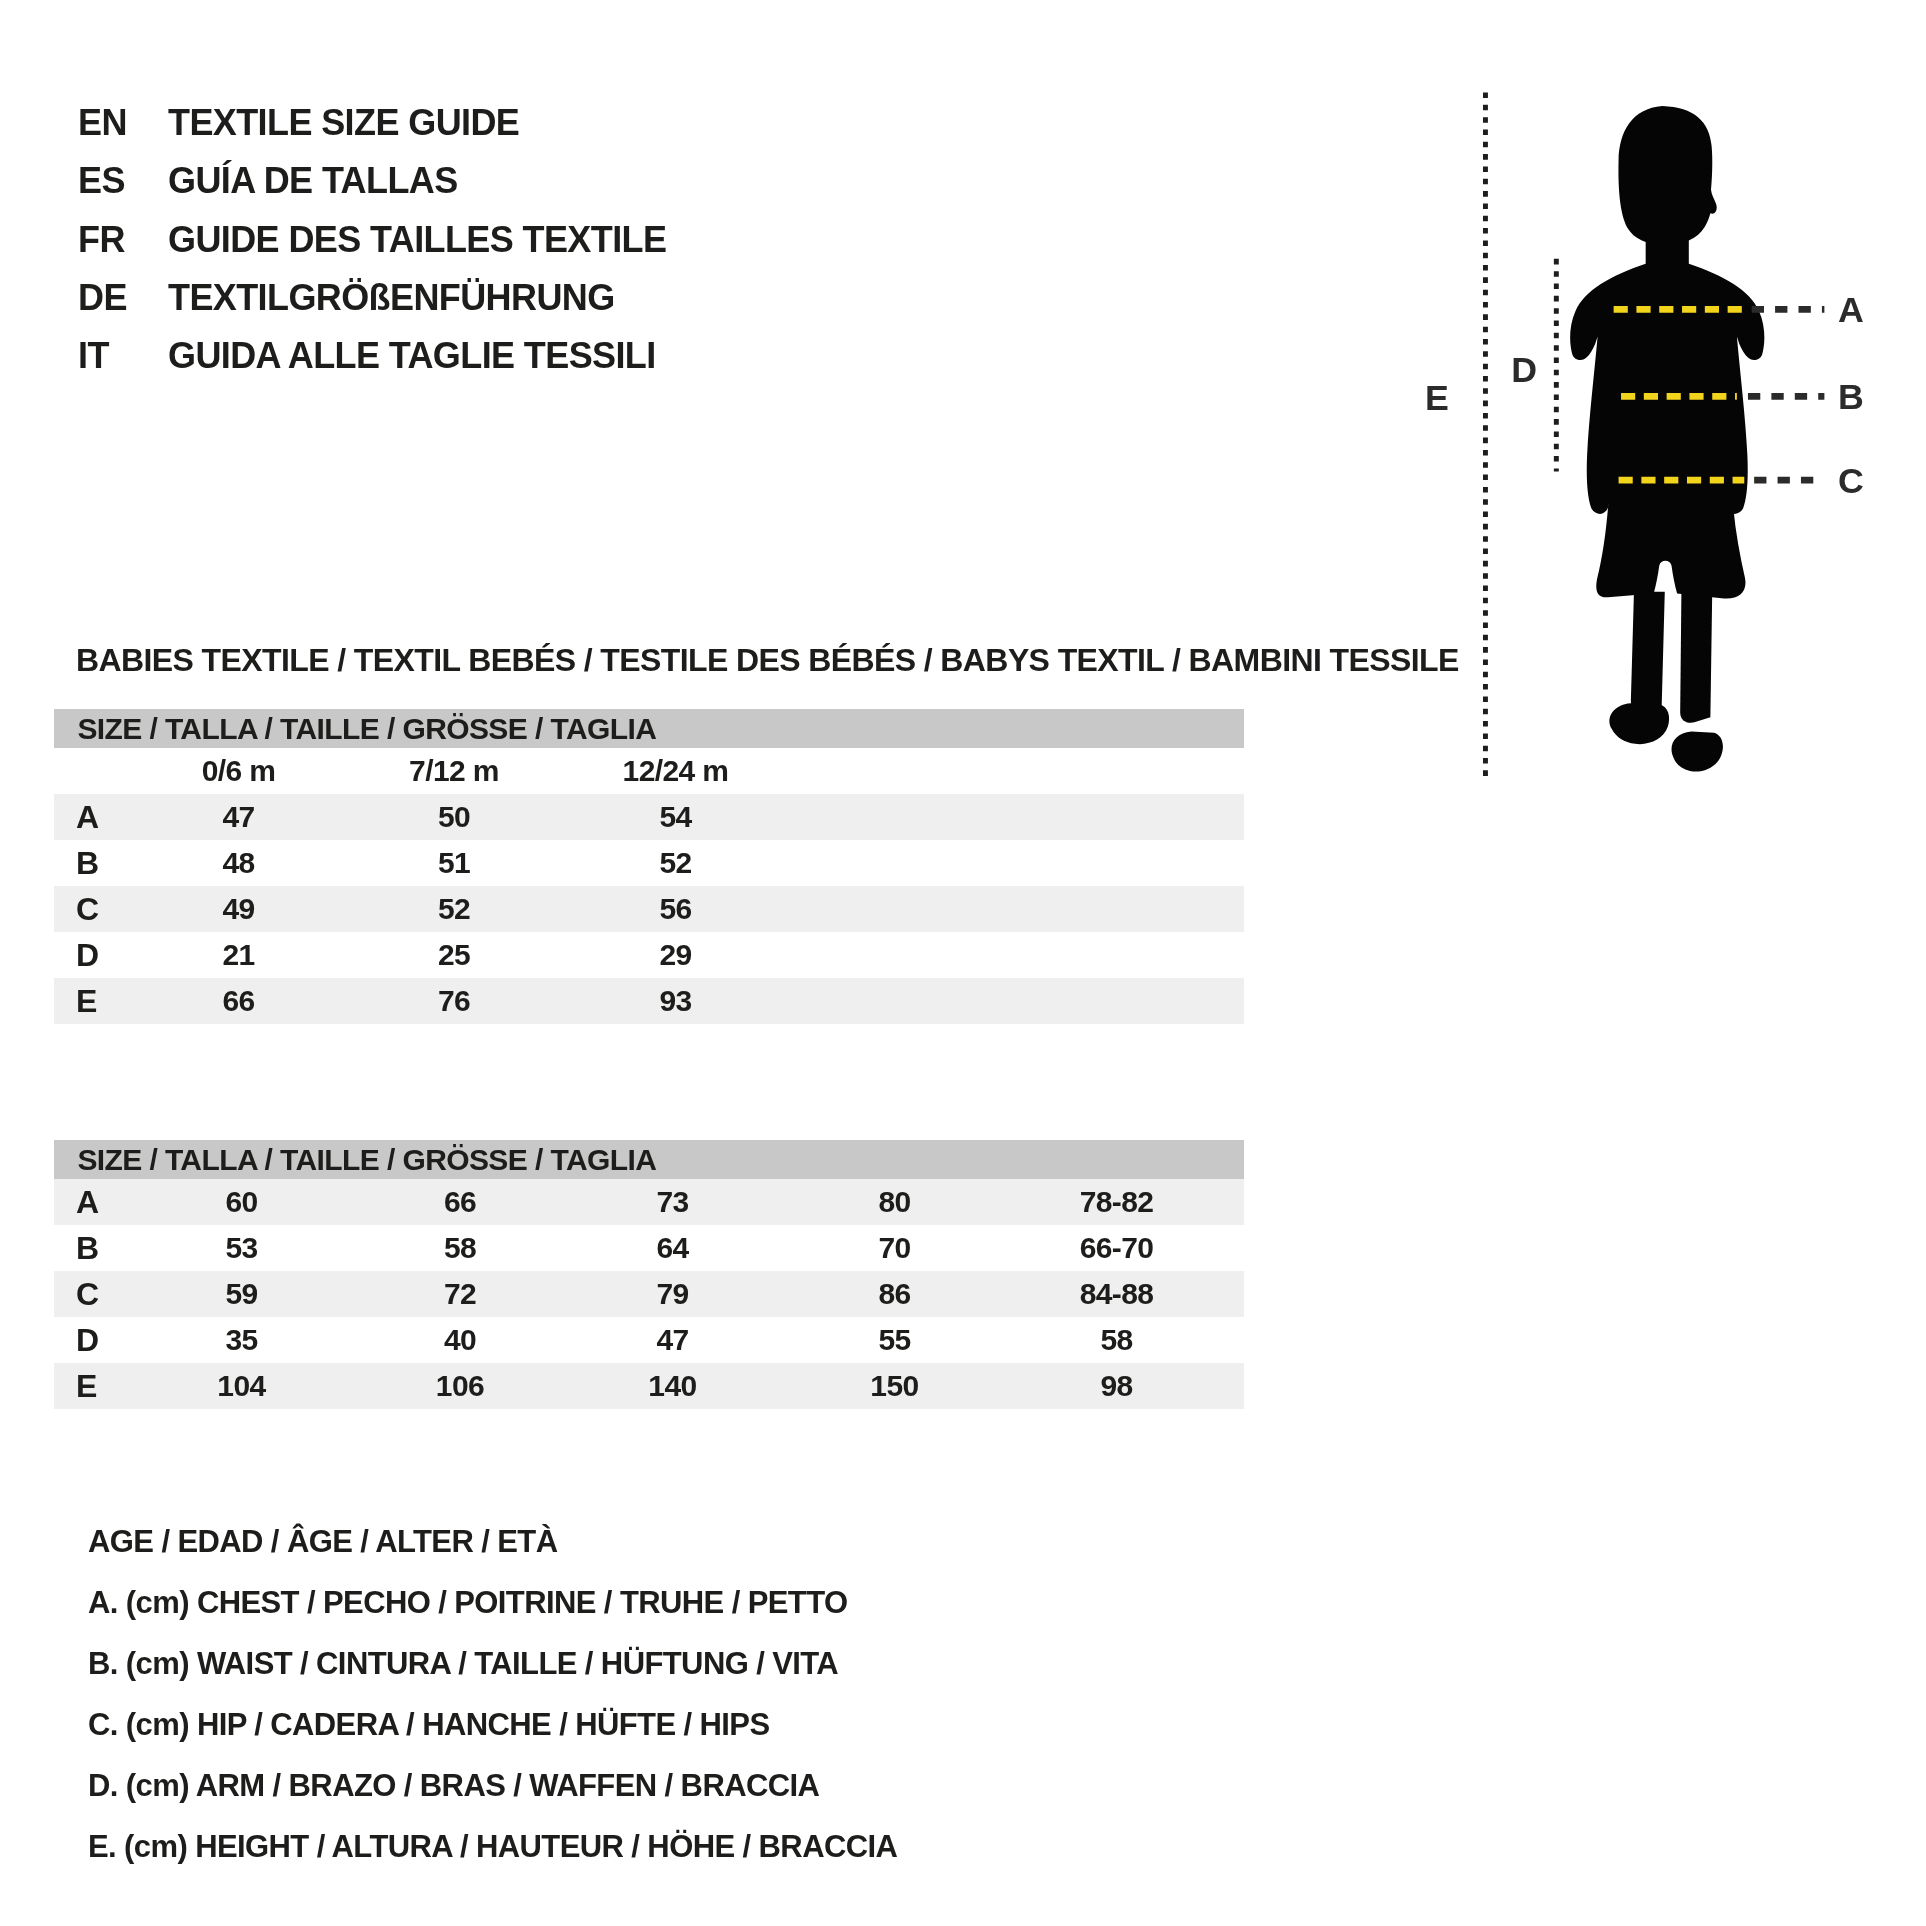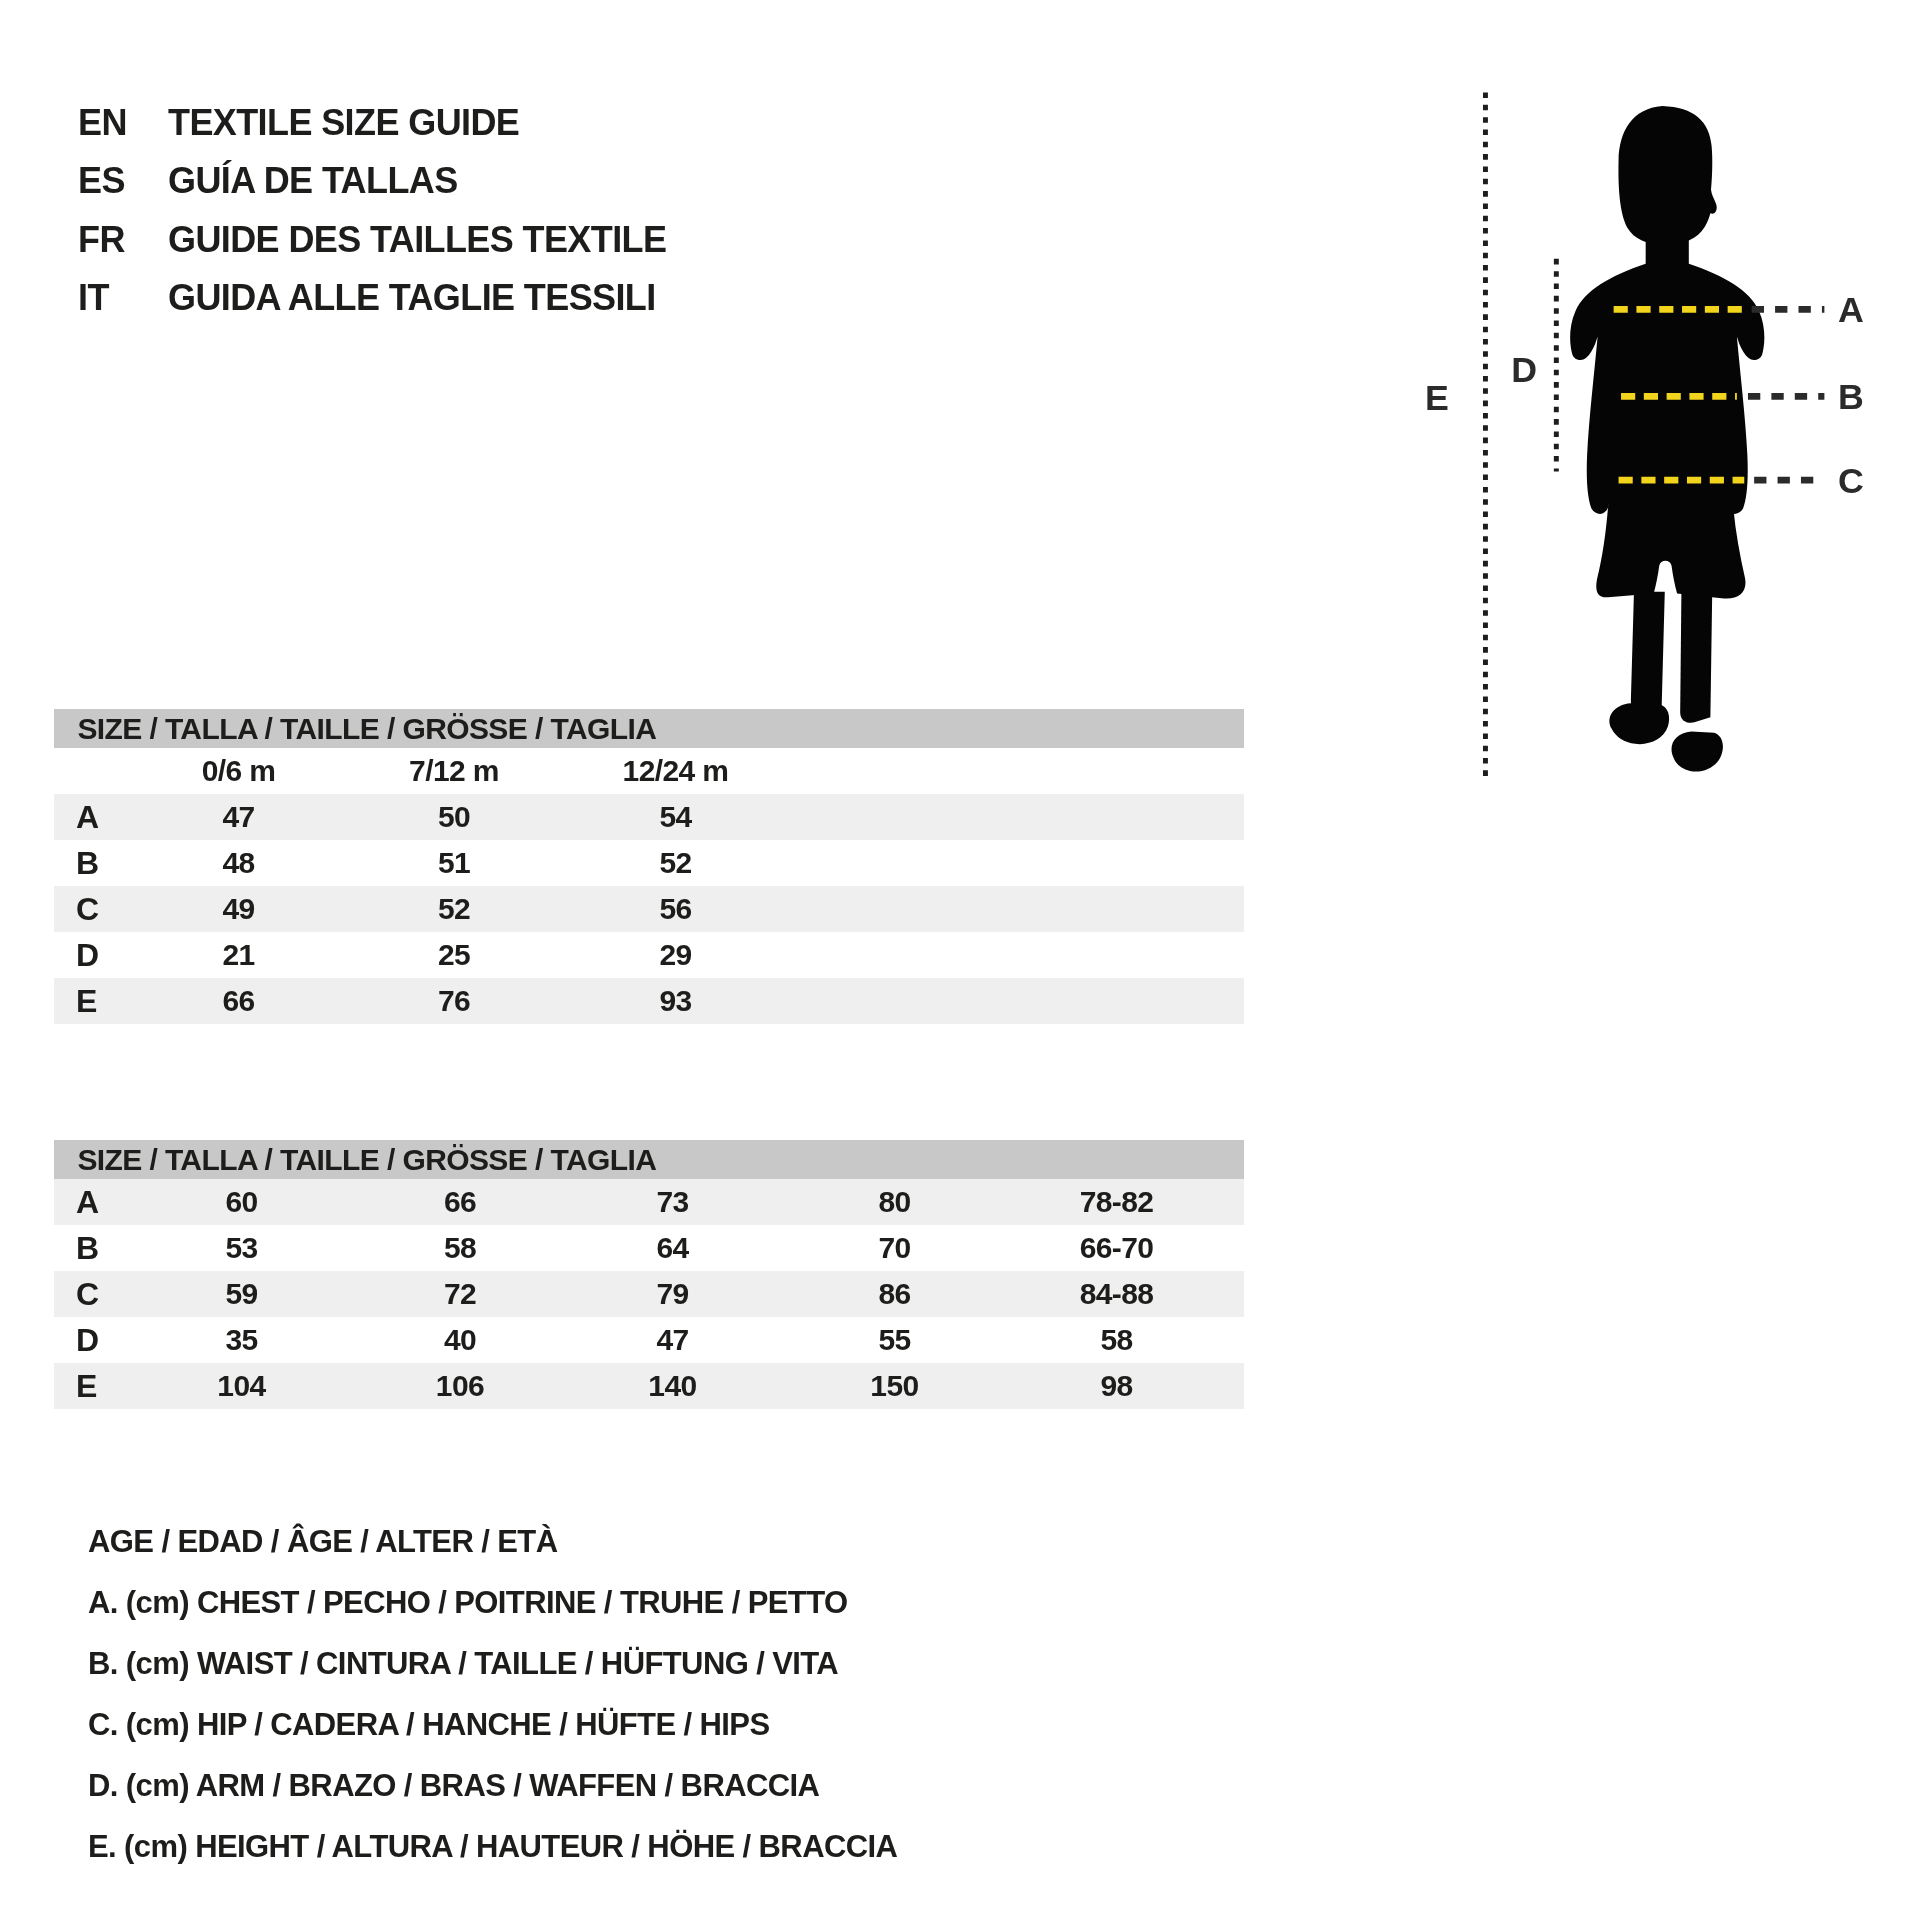--- a/index.html
+++ b/index.html
@@ -144,20 +144,24 @@
     </div>
     <div class="lang-row">
       <span class="lang-code">ES</span>
       <span class="lang-label">GUÍA DE TALLAS</span>
     </div>
     <div class="lang-row">
       <span class="lang-code">FR</span>
       <span class="lang-label">GUIDE DES TAILLES TEXTILE</span>
     </div>
     <div class="lang-row">
+      <span class="lang-code">DE</span>
+      <span class="lang-label">TEXTILGRÖßENFÜHRUNG</span>
+    </div>
+    <div class="lang-row">
       <span class="lang-code">IT</span>
       <span class="lang-label">GUIDA ALLE TAGLIE TESSILI</span>
     </div>
   </section>
 
   <div class="figure">
     <svg viewBox="0 0 860 1170" width="530" height="721">
 
       <g fill="#050505">
 
@@ -201,20 +205,21 @@
       <line x1="586" y1="659" x2="700" y2="659" stroke="#2b2b2b" stroke-width="11" stroke-dasharray="20 18"></line>
 
       <text class="marker-letter" x="722" y="403">A</text>
       <text class="marker-letter" x="722" y="544">B</text>
       <text class="marker-letter" x="722" y="680">C</text>
       <text class="marker-letter" x="192" y="500">D</text>
       <text class="marker-letter" x="52" y="545">E</text>
     </svg>
   </div>
 
+  <div class="section-title babies-title">BABIES TEXTILE / TEXTIL BEBÉS / TESTILE DES BÉBÉS / BABYS TEXTIL / BAMBINI TESSILE</div>
 
   <div class="size-table babies-table">
     <div class="size-header-bar">SIZE / TALLA / TAILLE / GRÖSSE / TAGLIA</div>
     <div class="trow">
       <div class="cell lab"></div>
       <div class="cell w300">0/6 m</div>
       <div class="cell w400">7/12 m</div>
       <div class="cell w320">12/24 m</div>
       <div class="cell filler"></div>
     </div>

